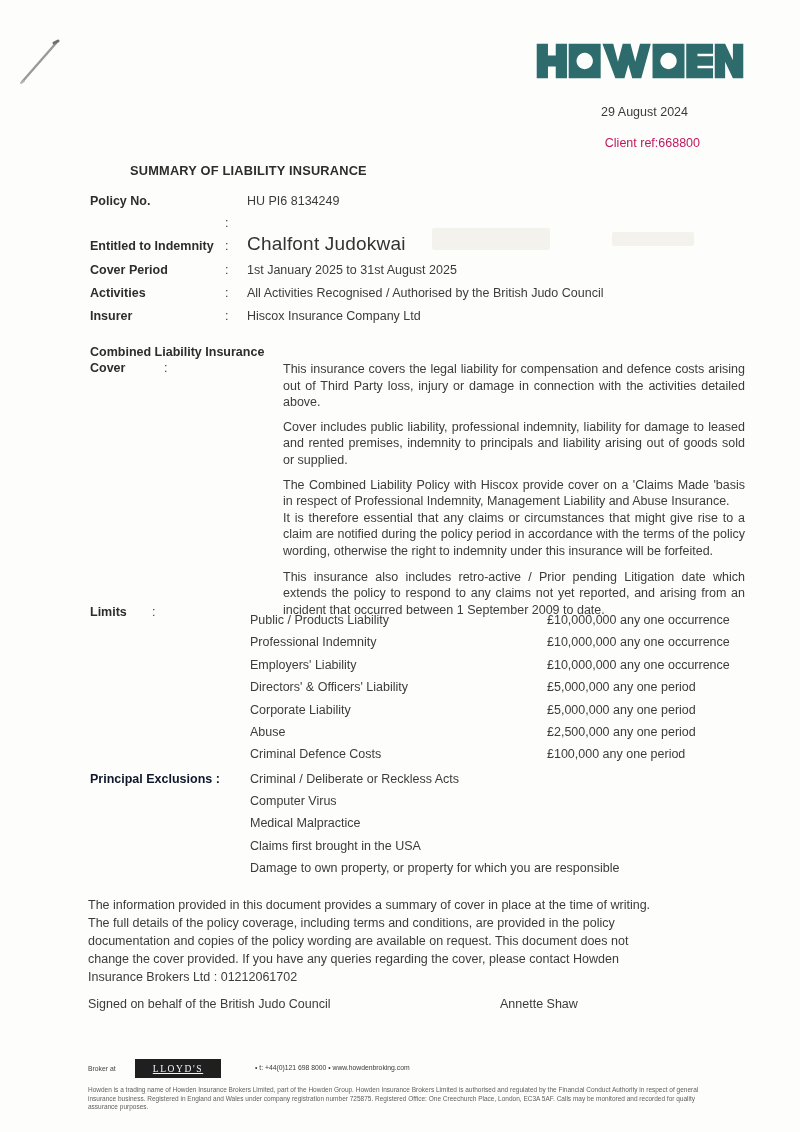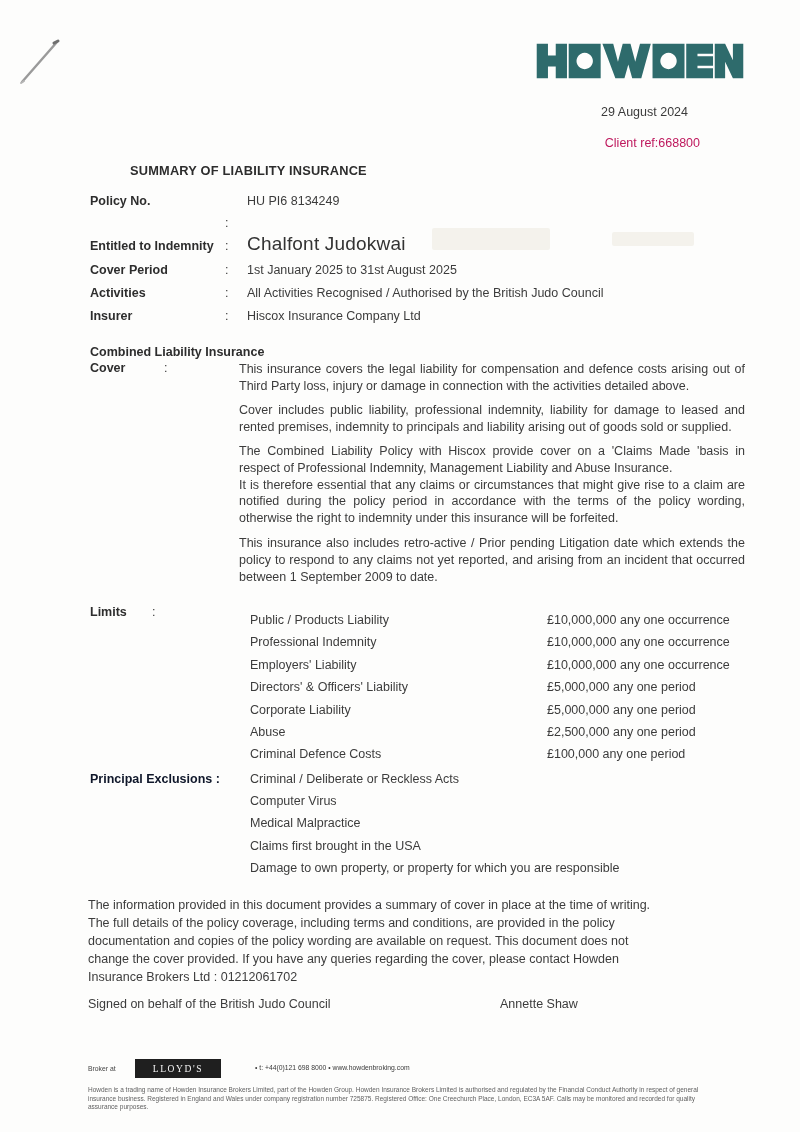--- a/index.html
+++ b/index.html
@@ -33,21 +33,21 @@
   .row-std { height:23px; }
   .value-large { font-size:19px; color:#333; letter-spacing:0.2px; }
   
   .smudge { position:absolute; background:#f4f2ec; border-radius:2px; }
   .smudge-1 { left:432px; top:228px; width:118px; height:22px; }
   .smudge-2 { left:612px; top:232px; width:82px; height:14px; }
   
   .combined-heading { position:absolute; top:345px; left:90px; font-size:12.5px; font-weight:bold; color:#2d2d2d; }
   .cover-grid { position:absolute; top:361px; left:90px; right:55px; display:grid; grid-template-columns:62px 63px 1fr; font-size:12.5px;gap:12px; }
   .cover-grid .lbl { font-weight:bold; color:#2d2d2d; }
-  .cover-paras p { white-space:pre-line; text-align:justify; line-height:16.6px; margin-bottom:8px; color:#3c3c3c; }
+  .cover-paras p { white-space:pre-line; text-align:justify; line-height:16.6px; margin-bottom:8px; color:#3c3c3c;margin-left:44px; }
   .cover-paras p:nth-child(3) { margin-bottom:9px; }
   
   .limits-block { position:absolute; top:605px; left:90px; right:55px; display:flex; font-size:12.5px; }
   .limits-label { width:160px; display:flex; }
   .limits-label .lbl { width:62px; font-weight:bold; color:#2d2d2d; }
   .limits-rows { flex:1; }
   .limit-row { display:flex; height:22.4px; align-items:baseline;gap:39px; }
   .limit-row .item { width:258px; }
   .limit-row .val { flex:1;margin-top:8px; }
   
@@ -56,21 +56,21 @@
   .exclusion-row { height:22.2px; }
   
   .disclaimer { position:absolute; top:896px; left:88px; width:580px; font-size:12.5px; line-height:18px; color:#3c3c3c; }
   
   .signature-row { position:absolute; top:997px; left:88px; right:55px; font-size:12.5px; }
   .signed-by { position:absolute; left:0; top:0; }
   .signer-name { position:absolute; left:412px; top:0; }
   
   .broker-row { position:absolute; top:1058px; left:88px; right:55px; height:22px; }
   .broker-at { position:absolute; left:0; top:7px; font-size:6.8px; color:#444; }
-  .lloyds-badge { position:absolute; left:47px; top:1px; width:86px; height:19px; background:#1f1f1f; color:#f5f5f5; display:flex; align-items:center; justify-content:center; font-family:"Liberation Serif", serif; font-size:9.5px; letter-spacing:1.6px; }
+  .lloyds-badge { position:absolute; left:47px; top:1px; width:86px; height:19px; background:#1f1f1f; color:#f5f5f5; display:flex; align-items:center; justify-content:center; font-family:"Liberation Serif", serif; font-size:9.5px; letter-spacing:1.6px;text-decoration:underline; }
   .broker-contact { position:absolute; left:167px; top:6px; font-size:6.8px; color:#3a3a3a; }
   .small-print { position:absolute; top:1086px; left:88px; width:628px; font-size:6.5px; line-height:8.7px; color:#616161; }
 </style>
 </head>
 <body>
 
 <div class="page">
 
   <svg class="staple" width="48" height="54" viewBox="0 0 48 54">
     <line x1="6" y1="48" x2="41" y2="8" stroke="#9a9a9a" stroke-width="2.4" stroke-linecap="round"></line>

